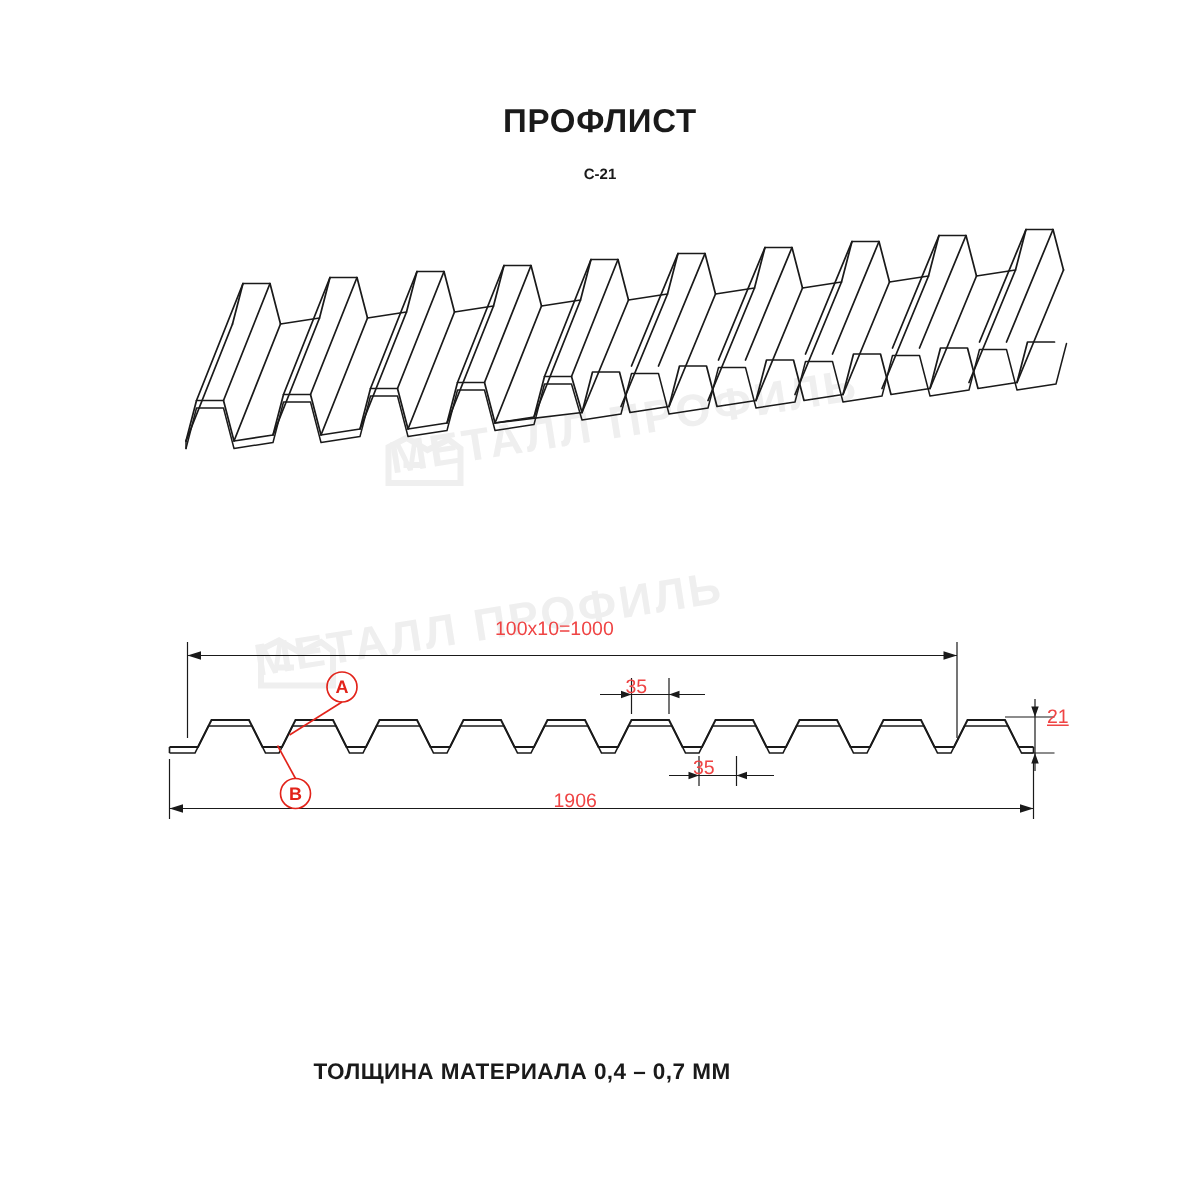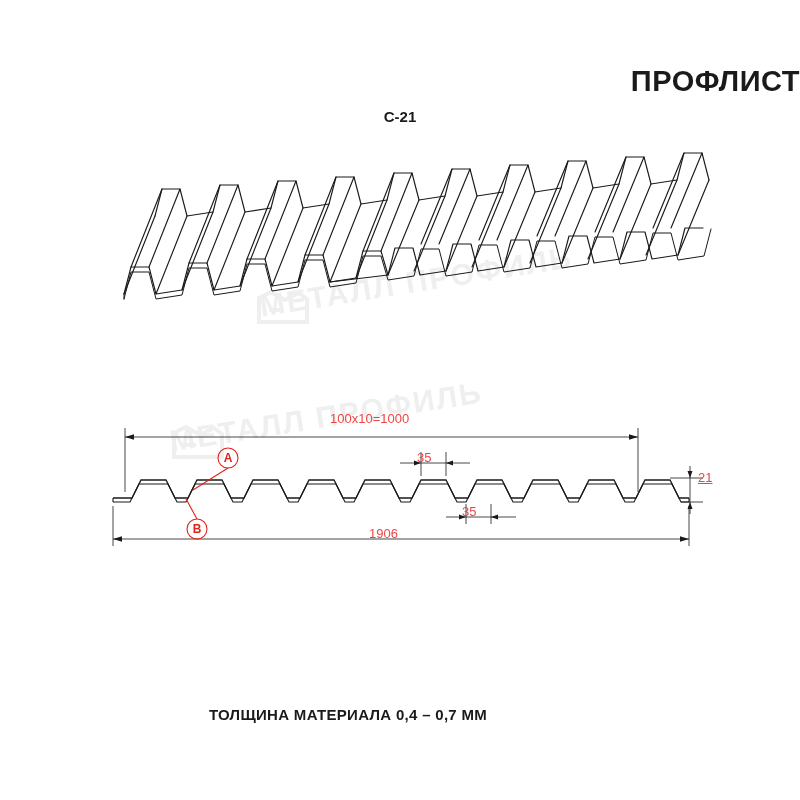--- a/index.html
+++ b/index.html
@@ -22,29 +22,28 @@
     height: 800px;
   }
   .title-block {
     position: absolute;
     left: 0;
     top: 62px;
     width: 800px;
     text-align: center;
   }
   .title {
-    font-size: 29px;
+    font-size: 22px;
     font-weight: bold;
     letter-spacing: 0.5px;
     margin: 0;
     line-height: 38px;
-    text-align: right;
   }
   .subtitle {
-    font-size: 15px;
+    font-size: 10px;
     font-weight: bold;
     margin: 8px 0 0 0;
     line-height: 18px;
   }
   .footer-note {
     position: absolute;
     left: 0;
     top: 706px;
     width: 696px;
     text-align: center;

